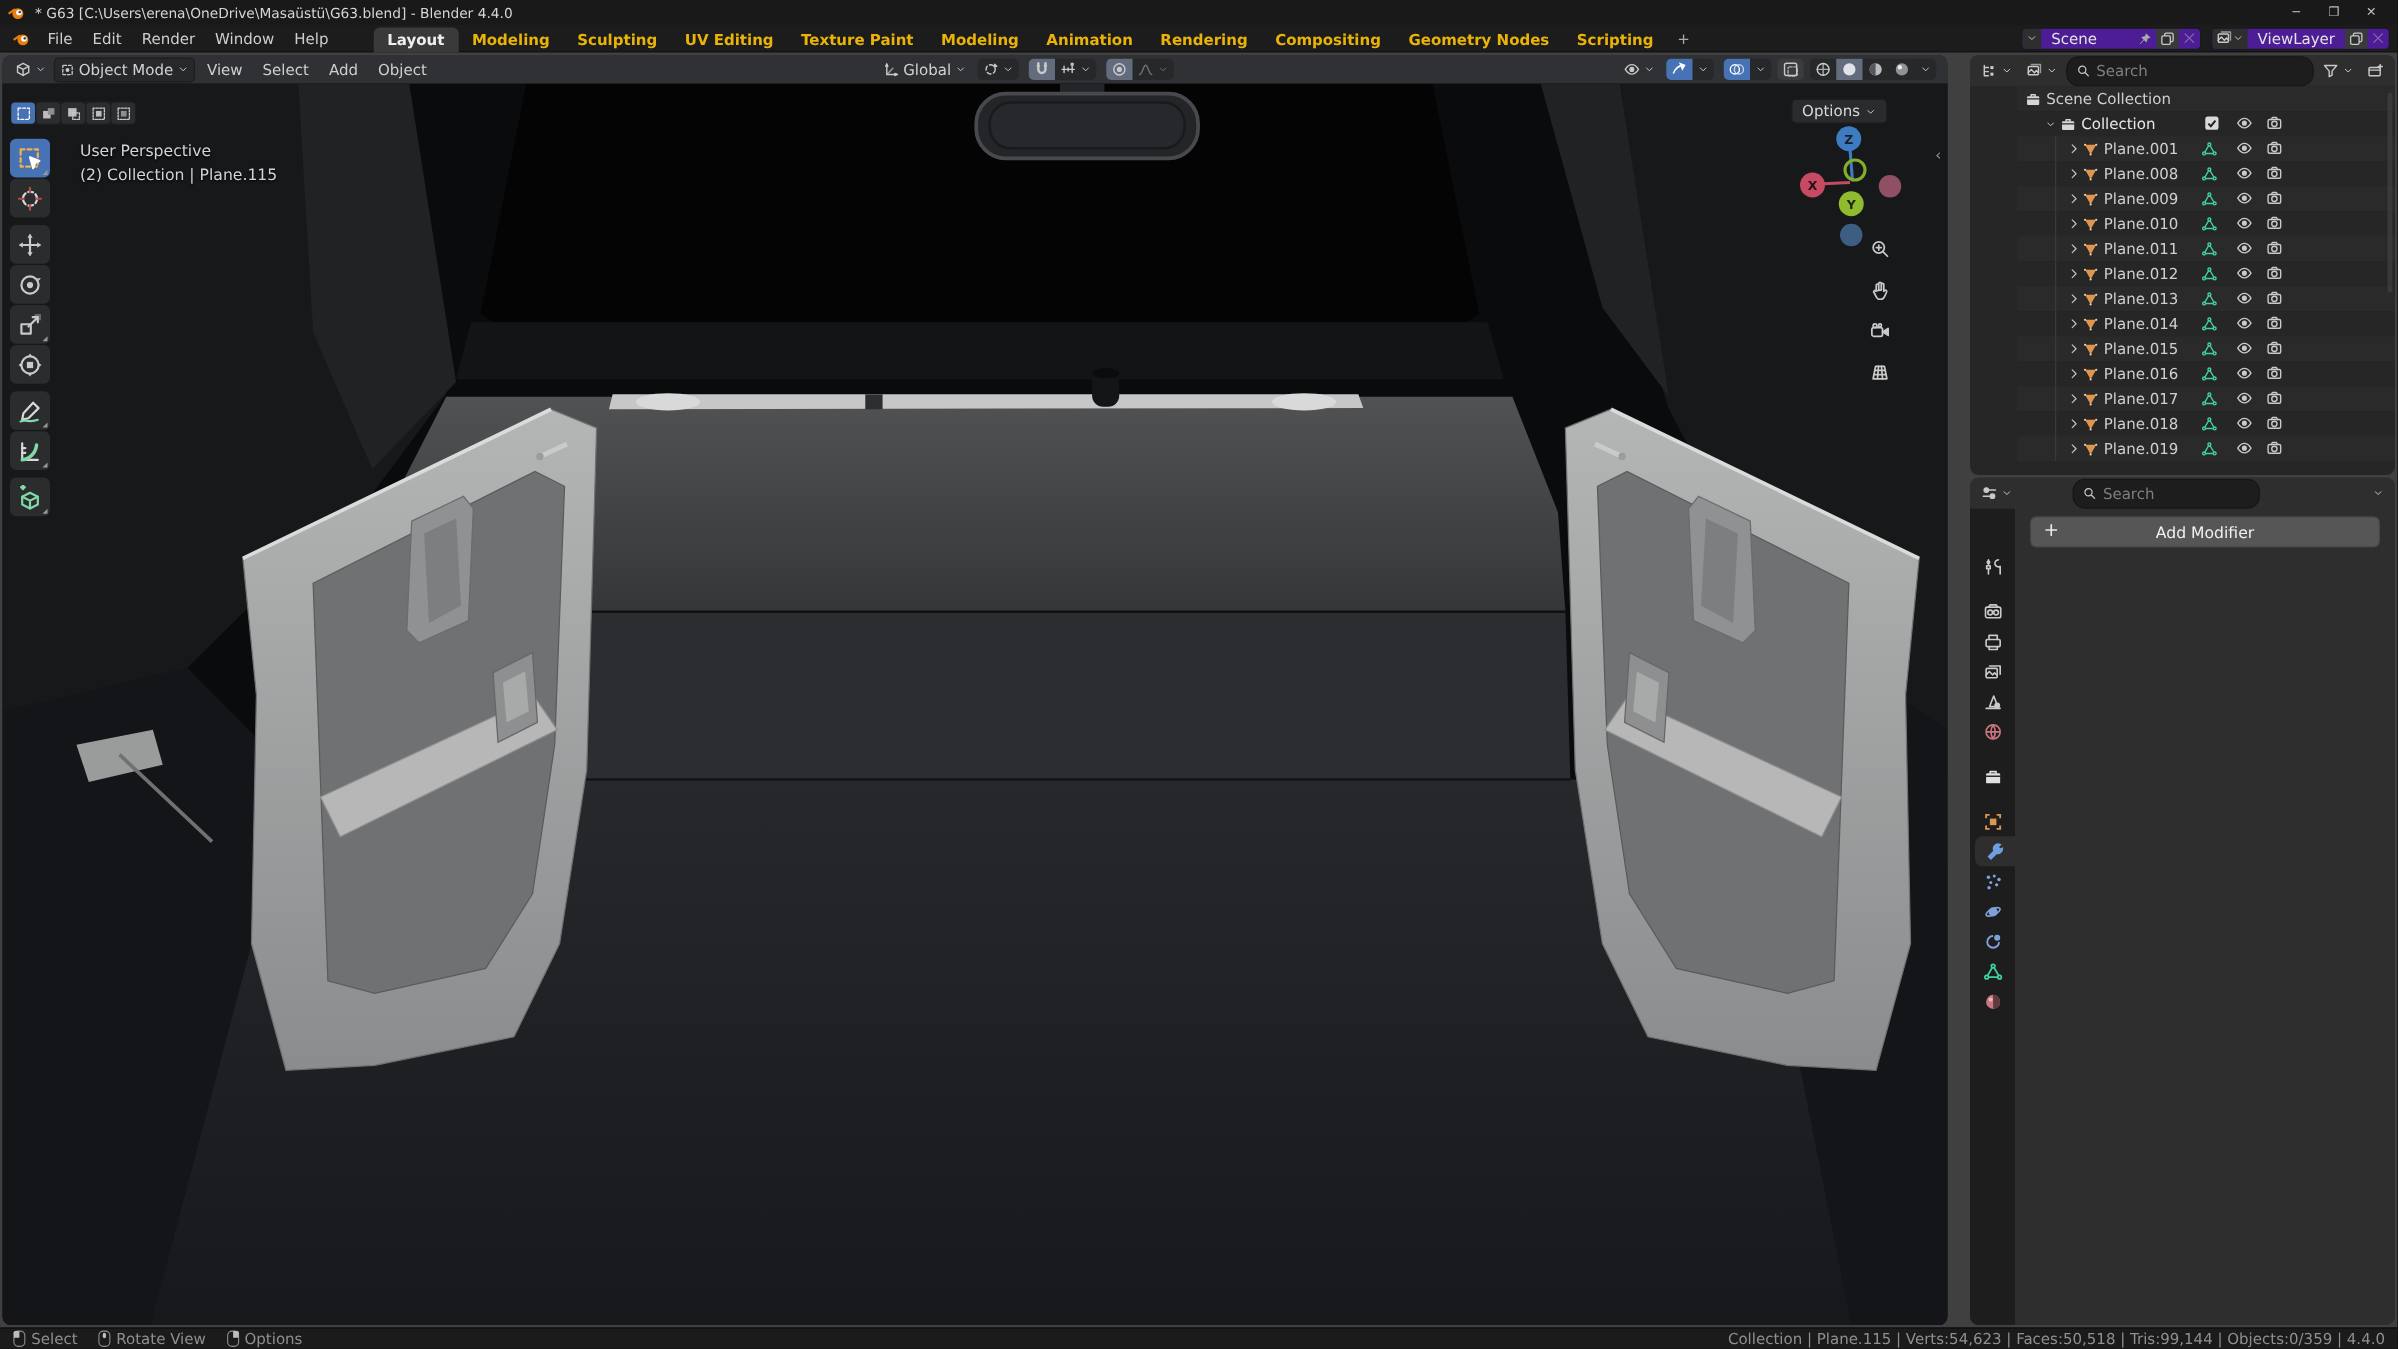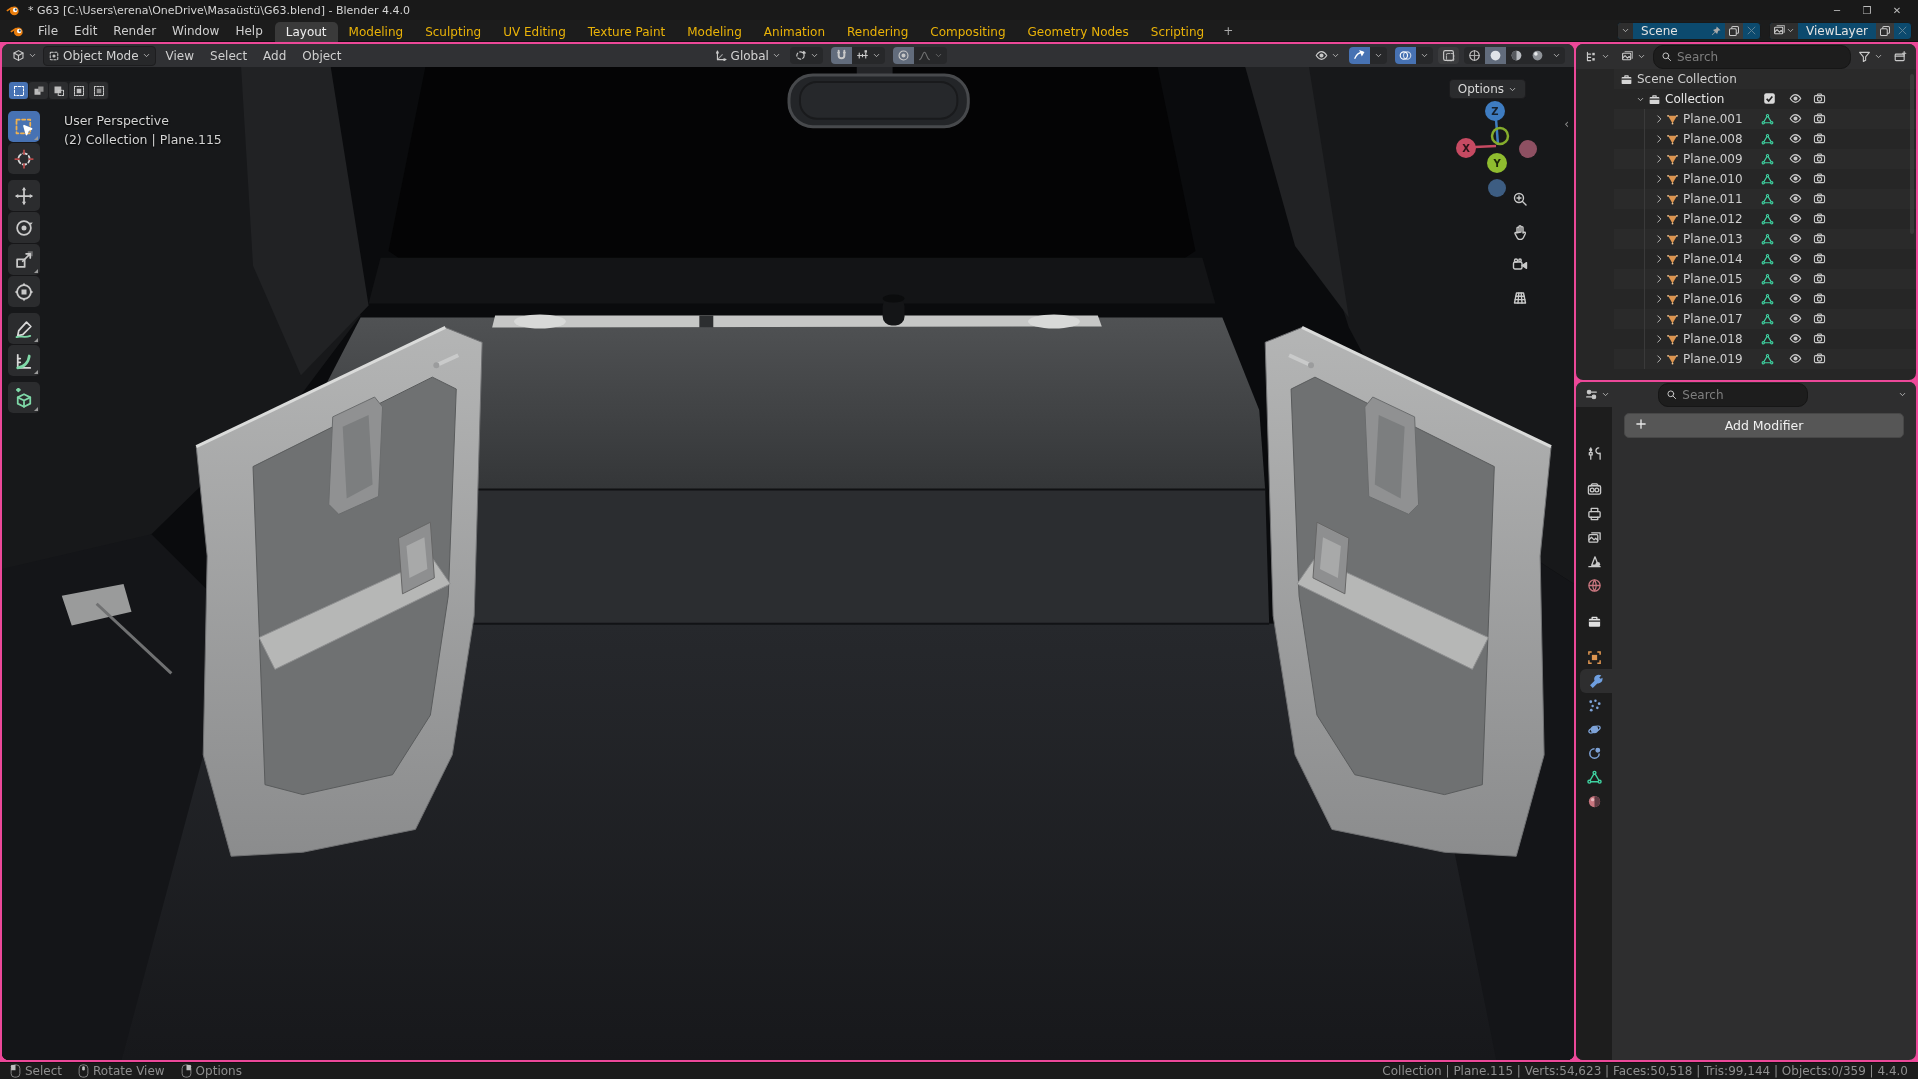--- a/index.html
+++ b/index.html
@@ -13,34 +13,34 @@
   .titlebar { height:20px; background:#191919; display:flex; align-items:center; padding:0 6px; flex:0 0 auto; }
   .titlebar .logo { margin-right:8px; }
   .titlebar .title { color:#d6d6d6; font-size:11px; white-space:nowrap; }
   .winbtns { margin-left:auto; display:flex; }
   .winbtn { width:30px; height:20px; display:flex; align-items:center; justify-content:center; color:#bdbdbd; font-size:10px; }
 
   
   .topbar { height:22px; background:#1c1c1c; display:flex; align-items:center; padding:0 4px; flex:0 0 auto; border-bottom:1px solid #101010; }
   .topbar .logo { margin:0 6px; }
   .menu-item { padding:2px 8px; color:#cfcfcf; border-radius:3px; white-space:nowrap; }
-  .ws-tabs { display:flex; margin-left:4px; align-items:flex-end; height:22px; }
+  .ws-tabs { display:flex; margin-left:28px; align-items:flex-end; height:22px;font-weight:bold; }
   .ws-tab { padding:3px 11px; color:#eab308; border-radius:5px 5px 0 0; white-space:nowrap; }
   .ws-tab.active { background:#3a3a3a; color:#f0f0f0; }
   .ws-add { padding:3px 8px; color:#aaa; }
   .topbar-right { margin-left:auto; display:flex; align-items:center; gap:8px; padding-right:2px; }
-  .id-block { display:flex; align-items:center; background:#0c4a6e; border:1px solid #191919; border-radius:4px; height:18px; overflow:hidden; }
+  .id-block { display:flex; align-items:center; background:#4c1d95; border:1px solid #191919; border-radius:4px; height:18px; overflow:hidden; }
   .id-block .icon-dd { display:flex; align-items:center; padding:0 3px; background:#2e2e2e; height:100%; }
   .id-block .id-name { padding:0 8px; color:#e3e3e3; min-width:74px; }
   .id-block .mini { display:flex; align-items:center; padding:0 3px; height:100%; }
   .id-block .mini.on { background:#3a3a3a; }
   .dim { opacity:.45; }
 
   
-  .main { flex:1 1 auto; display:flex; gap:2px; padding:2px; background:#ec4899; min-height:0; }
+  .main { flex:1 1 auto; display:flex; gap:18px; padding:2px; background:#404040; min-height:0; }
   .editor { border-radius:7px; overflow:hidden; background:#232323; position:relative; }
 
   
   .vp-col { flex:1 1 auto; display:flex; flex-direction:column; }
   .vp-header { height:23px; background:#303134; display:flex; align-items:center; padding:0 6px; gap:2px; flex:0 0 auto; }
   .hdr-btn { display:flex; align-items:center; gap:3px; padding:2px 4px; border-radius:4px; color:#d2d2d2; white-space:nowrap; }
   .hdr-group { display:flex; align-items:center; background:#27282a; border-radius:4px; margin:0 3px; }
   .hdr-group .hdr-btn { border-radius:0; }
   .hdr-group .hdr-btn:first-child { border-radius:4px 0 0 4px; }
   .hdr-group .hdr-btn:last-child { border-radius:0 4px 4px 0; }

